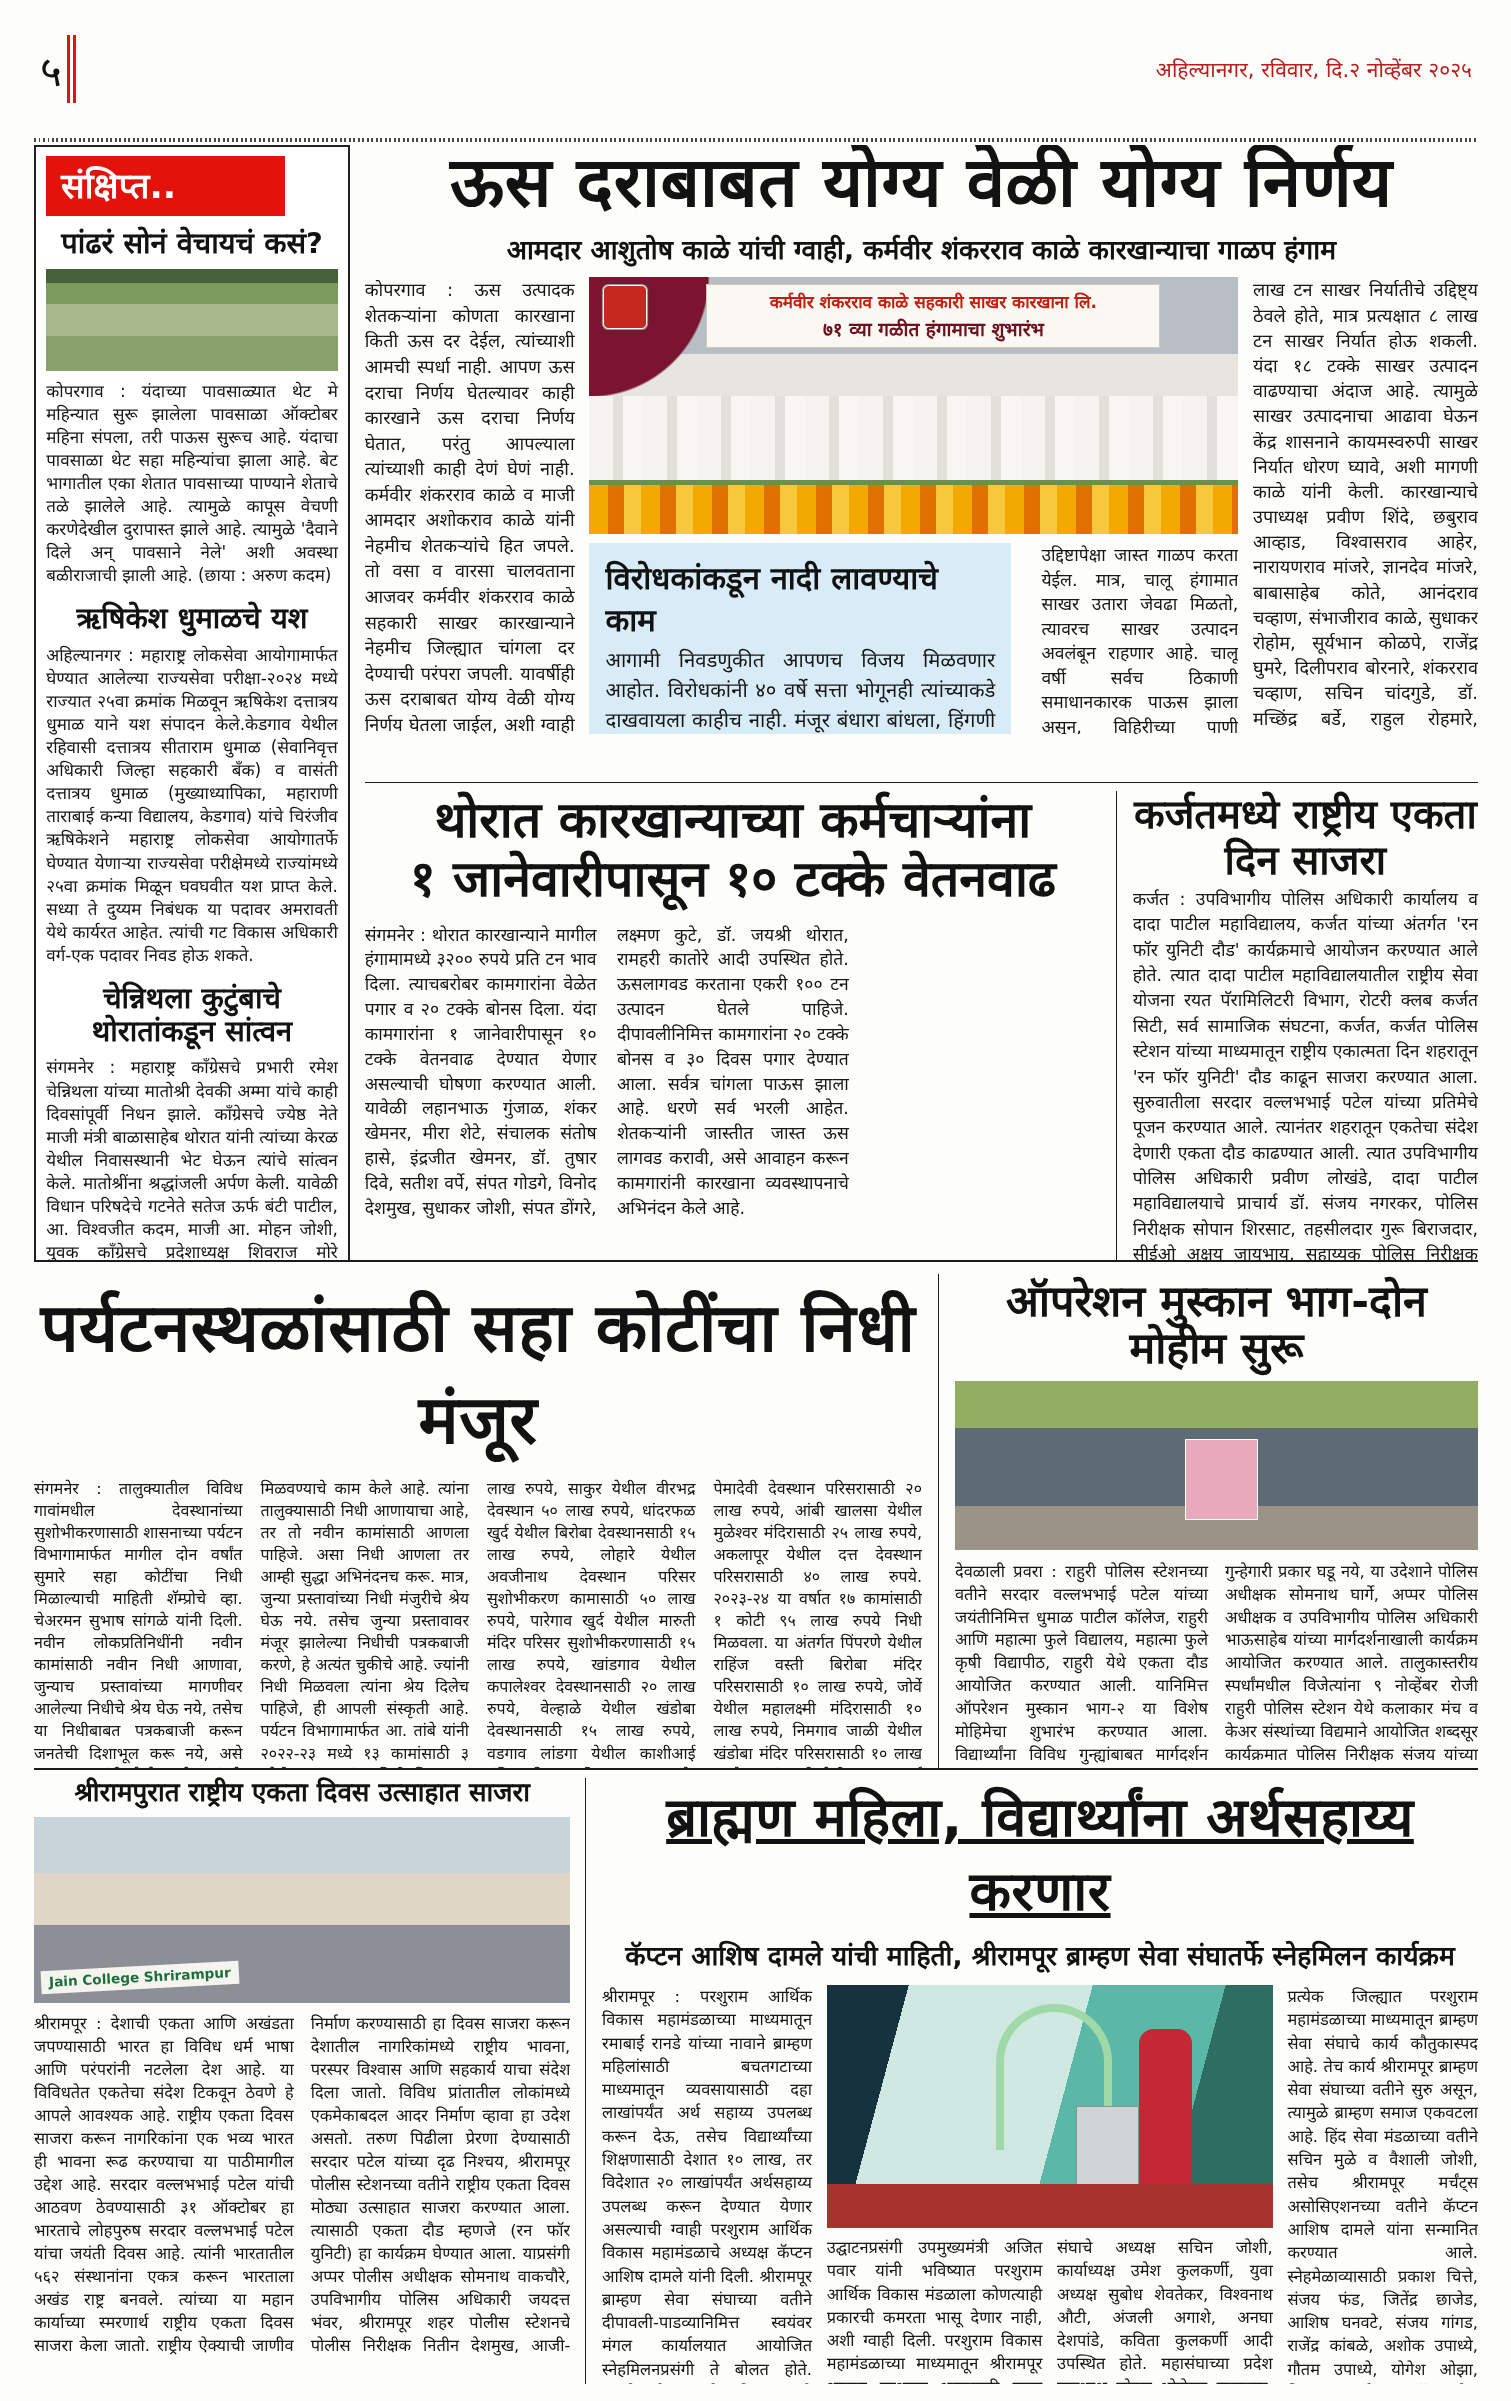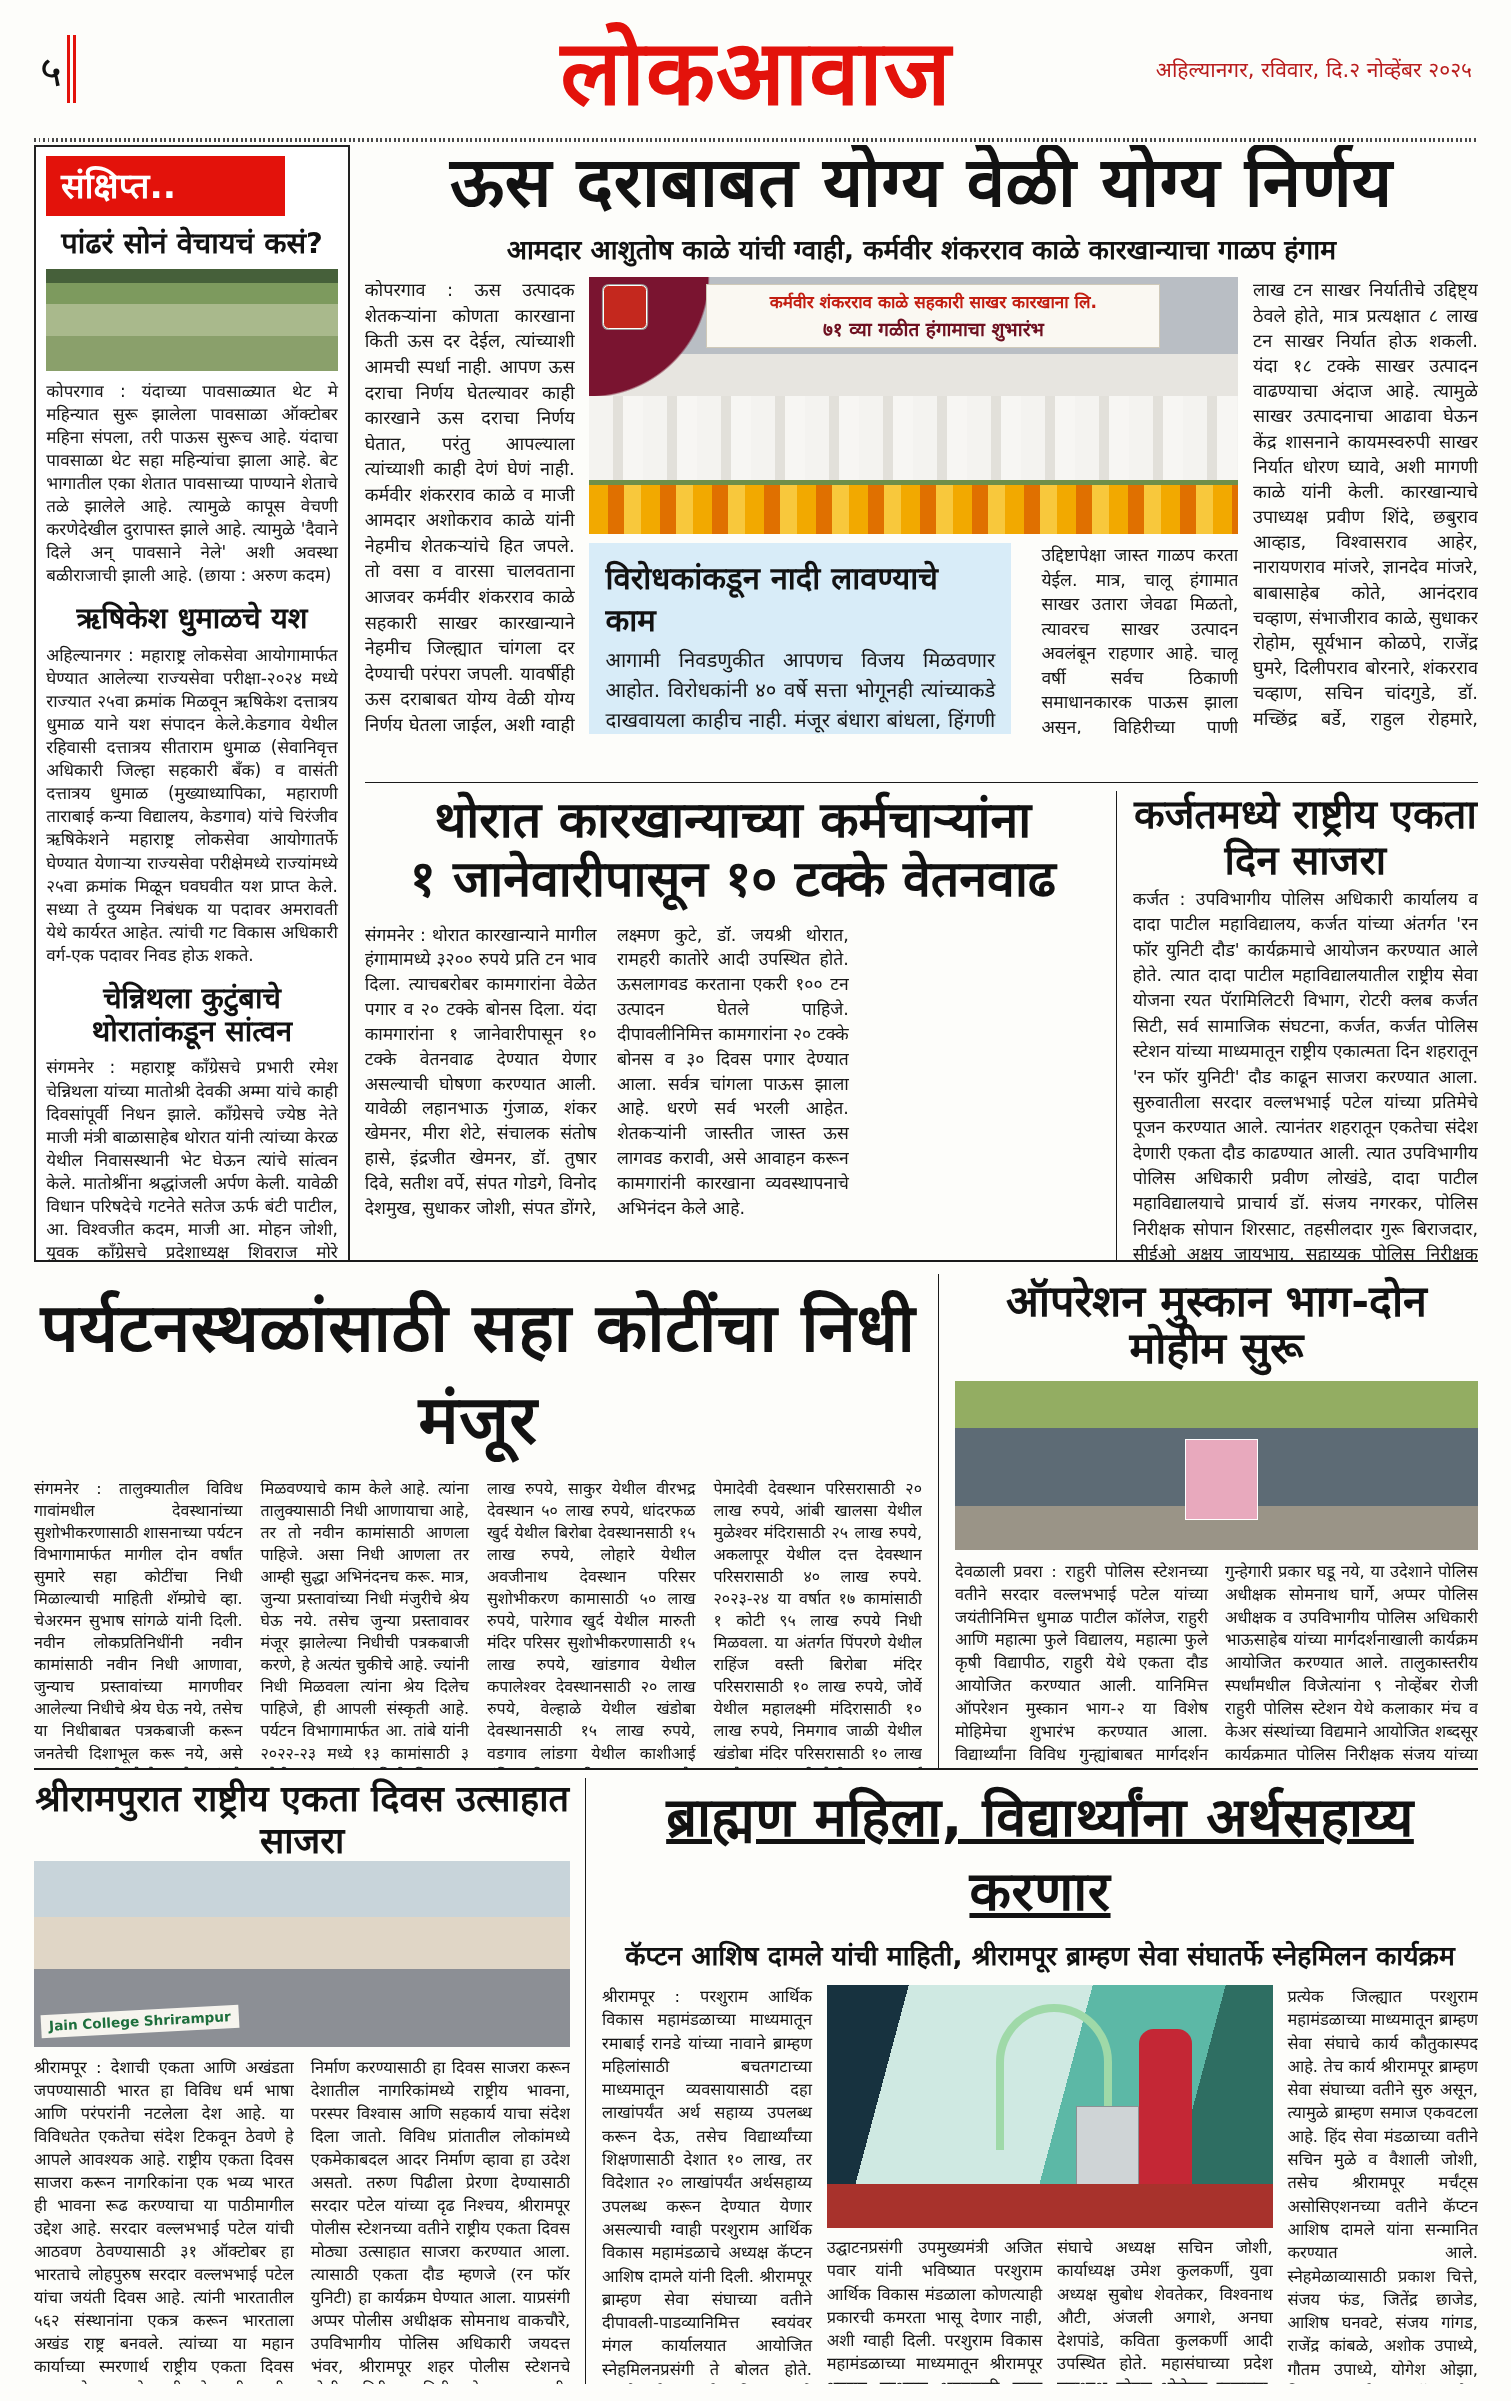--- a/index.html
+++ b/index.html
@@ -78,21 +78,21 @@
   .muskan { flex:1; border-left:1.7px solid #1b1b1b; padding-left:16px; }
   .muskan-headline { font-size:43px; font-weight:900; text-align:center; line-height:1.1; margin:3.4px 0 9px; }
   .muskan-photo { height:169px; margin-bottom:10.2px; position:relative; background:
       linear-gradient(180deg,#93ad62 0 28%, #5d6b75 28% 74%, #9a9487 74% 100%); }
   .muskan-photo .banner { position:absolute; left:44%; top:34%; width:14%; height:48%; background:#e8a9bd; border:1.7px solid #fff; }
   .muskan-body { column-count:2; column-gap:17px; font-size:16.4px; line-height:1.40; height:243px; column-fill:auto; overflow:hidden; }
 
   
   .band-d { display:flex; border-top:2.3px solid #1b1b1b; height:616px; overflow:hidden; padding-top:8px; }
   .shrirampur { flex:0 0 551px; padding-right:14.7px; }
-  .shrirampur-headline { font-size:36px; font-weight:900; text-align:center; line-height:1.15; }
+  .shrirampur-headline { font-size:26px; font-weight:900; text-align:center; line-height:1.15; margin-bottom:9px; }
   .shrirampur-photo { height:186px; position:relative; margin-bottom:10.2px; background:
       linear-gradient(180deg,#c8d4da 0 30%, #e0d6c6 30% 58%, #8c8f95 58% 100%); }
   .shrirampur-photo .ph-banner { position:absolute; left:6.8px; bottom:14.7px; background:#f6f4ee; color:#1d6e3c; font-weight:700; font-size:13.6px; padding:3.4px 8px; transform:rotate(-3deg); }
   .shrirampur-body { column-count:2; column-gap:17px; font-size:16.4px; line-height:1.40; height:361px; column-fill:auto; overflow:hidden; }
 
   .brahman { flex:1; border-left:1.7px solid #1b1b1b; padding-left:16px; }
   .brahman-headline { font-size:54px; font-weight:900; text-align:center; letter-spacing:0.6px;text-decoration:underline; }
   .brahman-subhead { font-size:26.5px; font-weight:800; text-align:center; margin:10.2px 0 12.4px; }
   .brahman-body { display:flex; gap:14.7px; height:474px; overflow:hidden; }
   .brahman-col1 { flex:0 0 210px; font-size:16.4px; line-height:1.42; }
@@ -110,21 +110,20 @@
 </head>
 <body>
 
 <div class="page">
 
   <div class="header">
     <div class="pagenum-wrap">
       <span class="pagenum">५</span>
       <span class="redbars"></span>
     </div>
-    <div class="masthead">लोकआवाज</div>
     <div class="dateline">अहिल्यानगर, रविवार, दि.२ नोव्हेंबर २०२५</div>
   </div>
   <div class="dotrule"></div>
 
   <div class="content">
 
     <div class="upper">
 
       <div class="sidebar">
         <div class="briefs-band">संक्षिप्त..</div>

